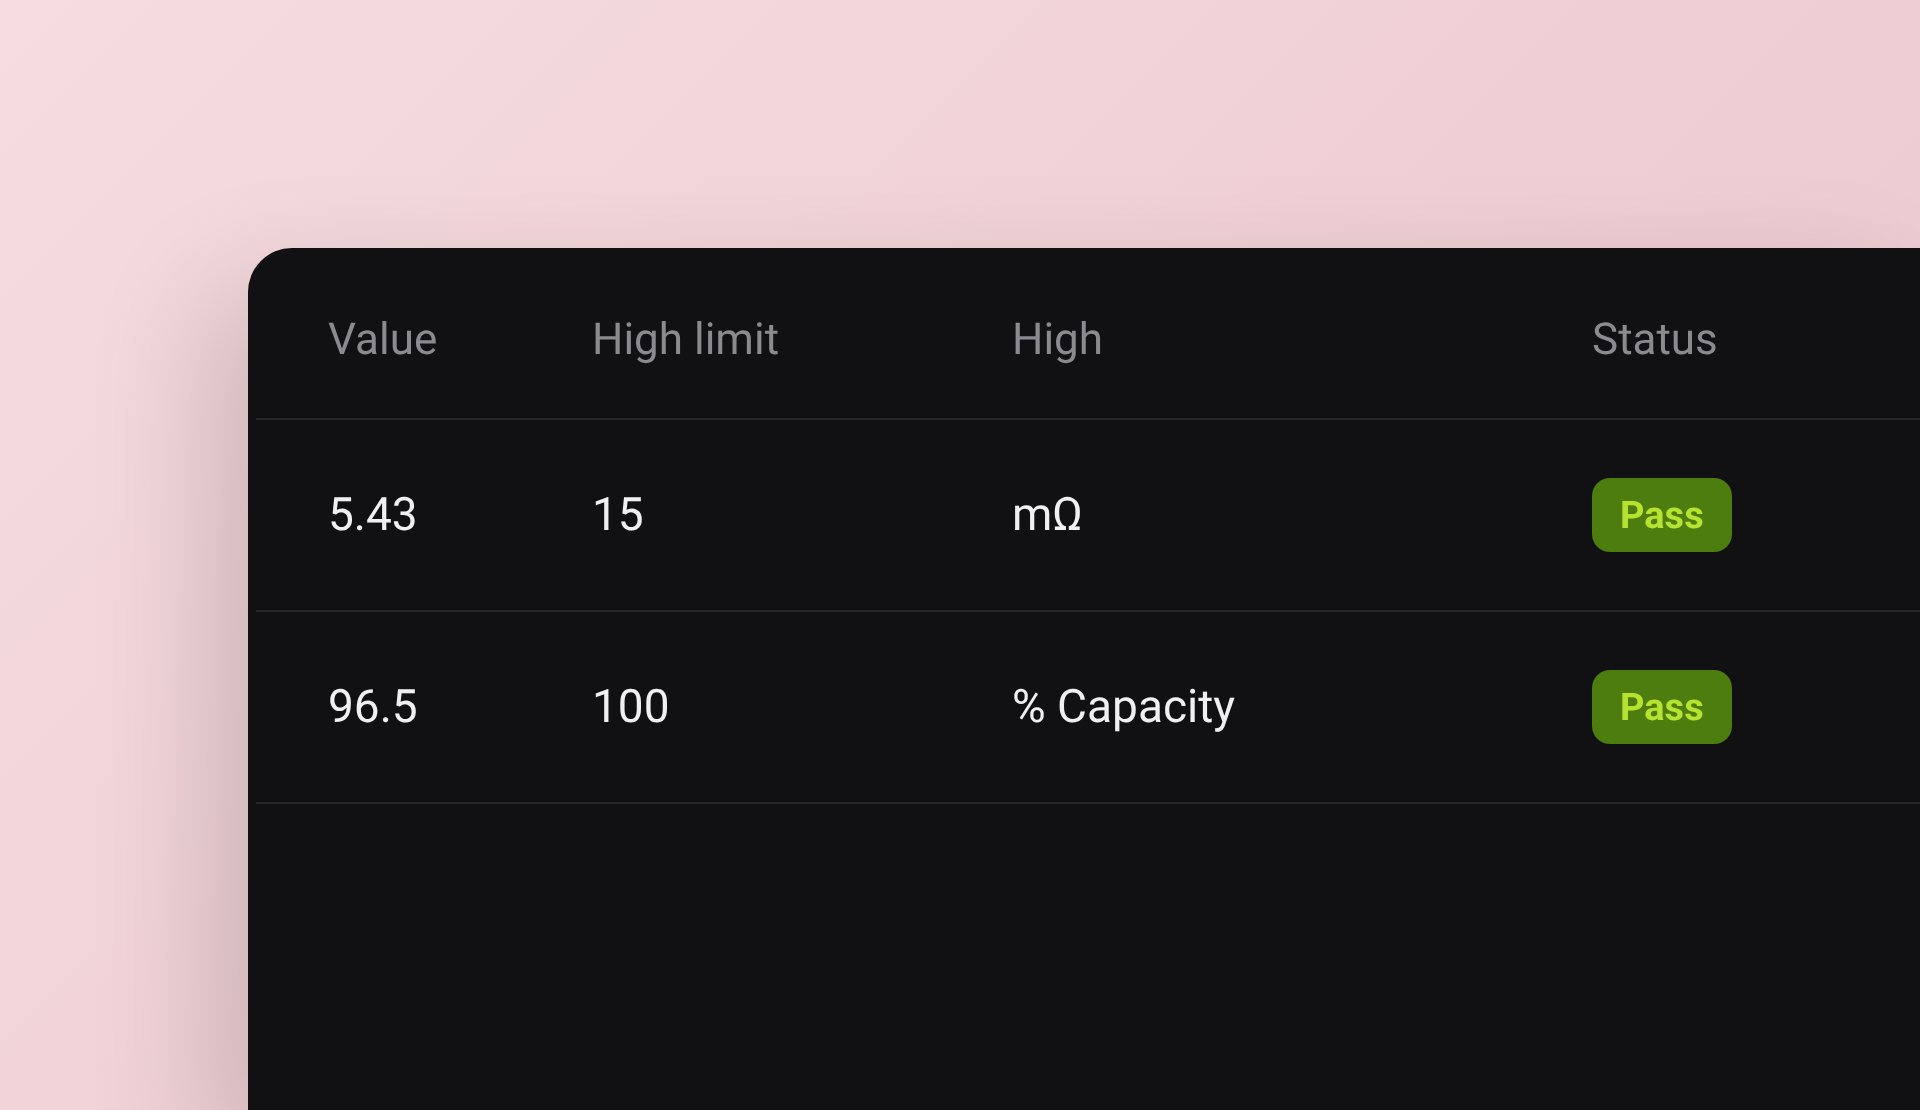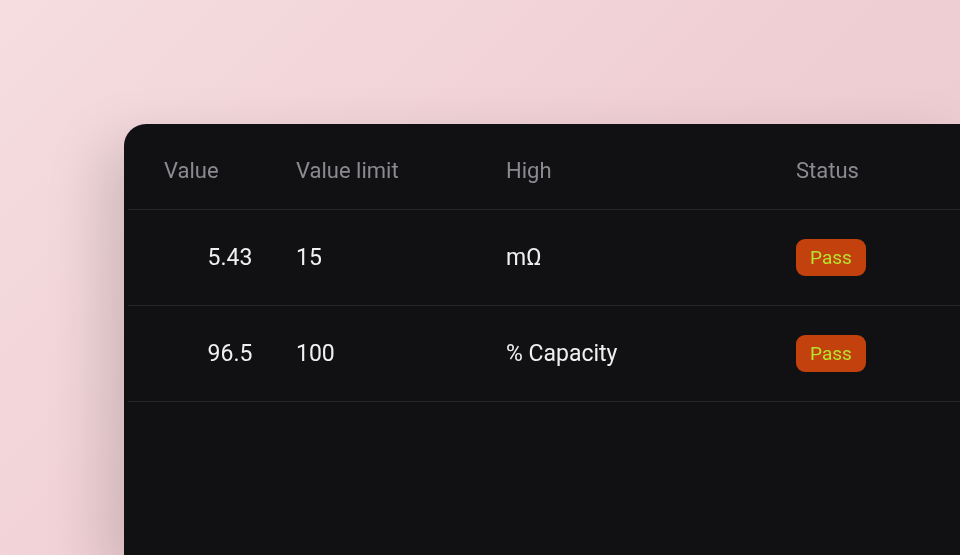--- a/index.html
+++ b/index.html
@@ -34,44 +34,44 @@
       padding: 22px 0 26px 0;
       border-bottom: 1px solid #27272a;
     }
     .data-row td {
       color: #f0f0f2;
       font-size: 23px;
       font-weight: 400;
       padding: 29px 0;
       border-bottom: 1px solid #27272a;
     }
-    .col-value { padding-left: 36px !important; width: 168px; text-align: center; }
+    .col-value { padding-left: 36px !important; width: 168px; }
     .col-high { width: 210px; }
     .col-unit { width: 290px; }
     .col-status { }
     th.col-value { padding-left: 36px !important; }
     .badge {
       display: inline-block;
-      background: #c2410c;
+      background: #4d7c0f;
       color: #b6e32f;
       font-size: 19px;
-      font-weight: 400;
+      font-weight: 700;
       padding: 7px 14px;
       border-radius: 9px;
     }
   </style>
 </head>
 <body>
 
 <div class="panel">
   <table class="table">
     <thead>
       <tr class="header-row">
         <th class="col-value">Value</th>
-        <th class="col-high">Value limit</th>
+        <th class="col-high">High limit</th>
         <th class="col-unit">High</th>
         <th class="col-status">Status</th>
       </tr>
     </thead>
     <tbody>
       <tr class="data-row">
         <td class="col-value">5.43</td>
         <td class="col-high">15</td>
         <td class="col-unit">mΩ</td>
         <td class="col-status"><span class="badge">Pass</span></td>

